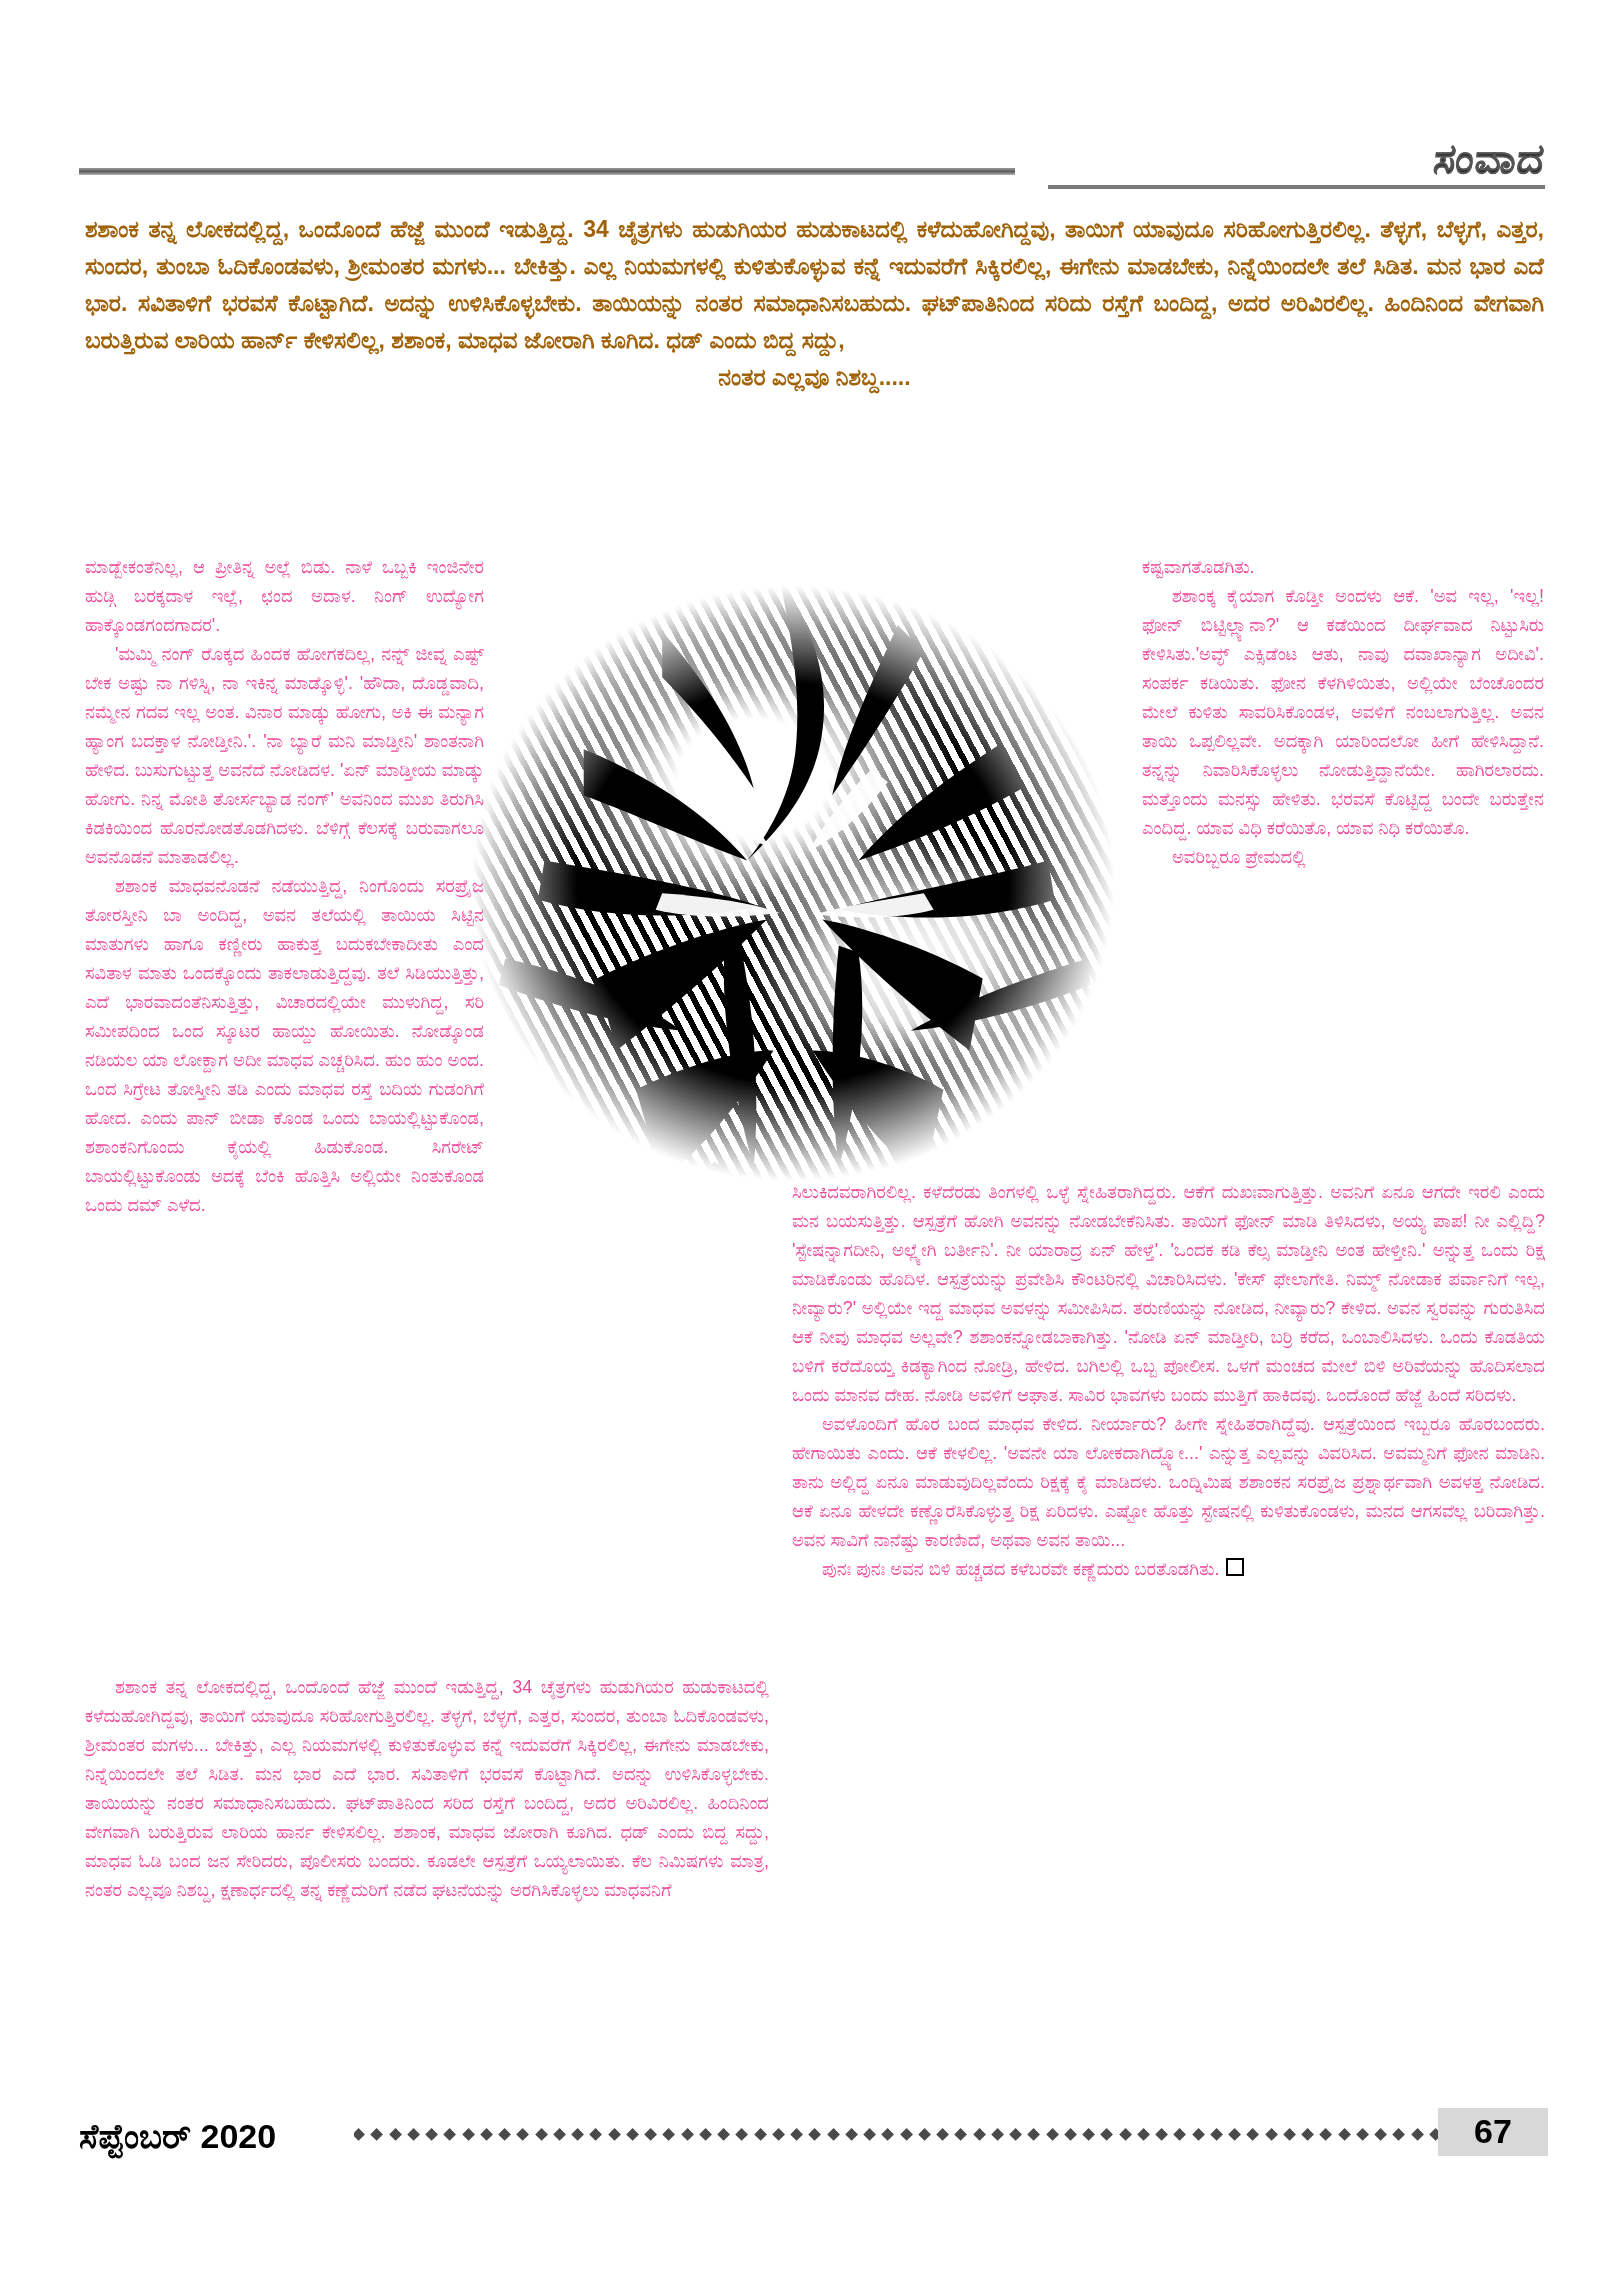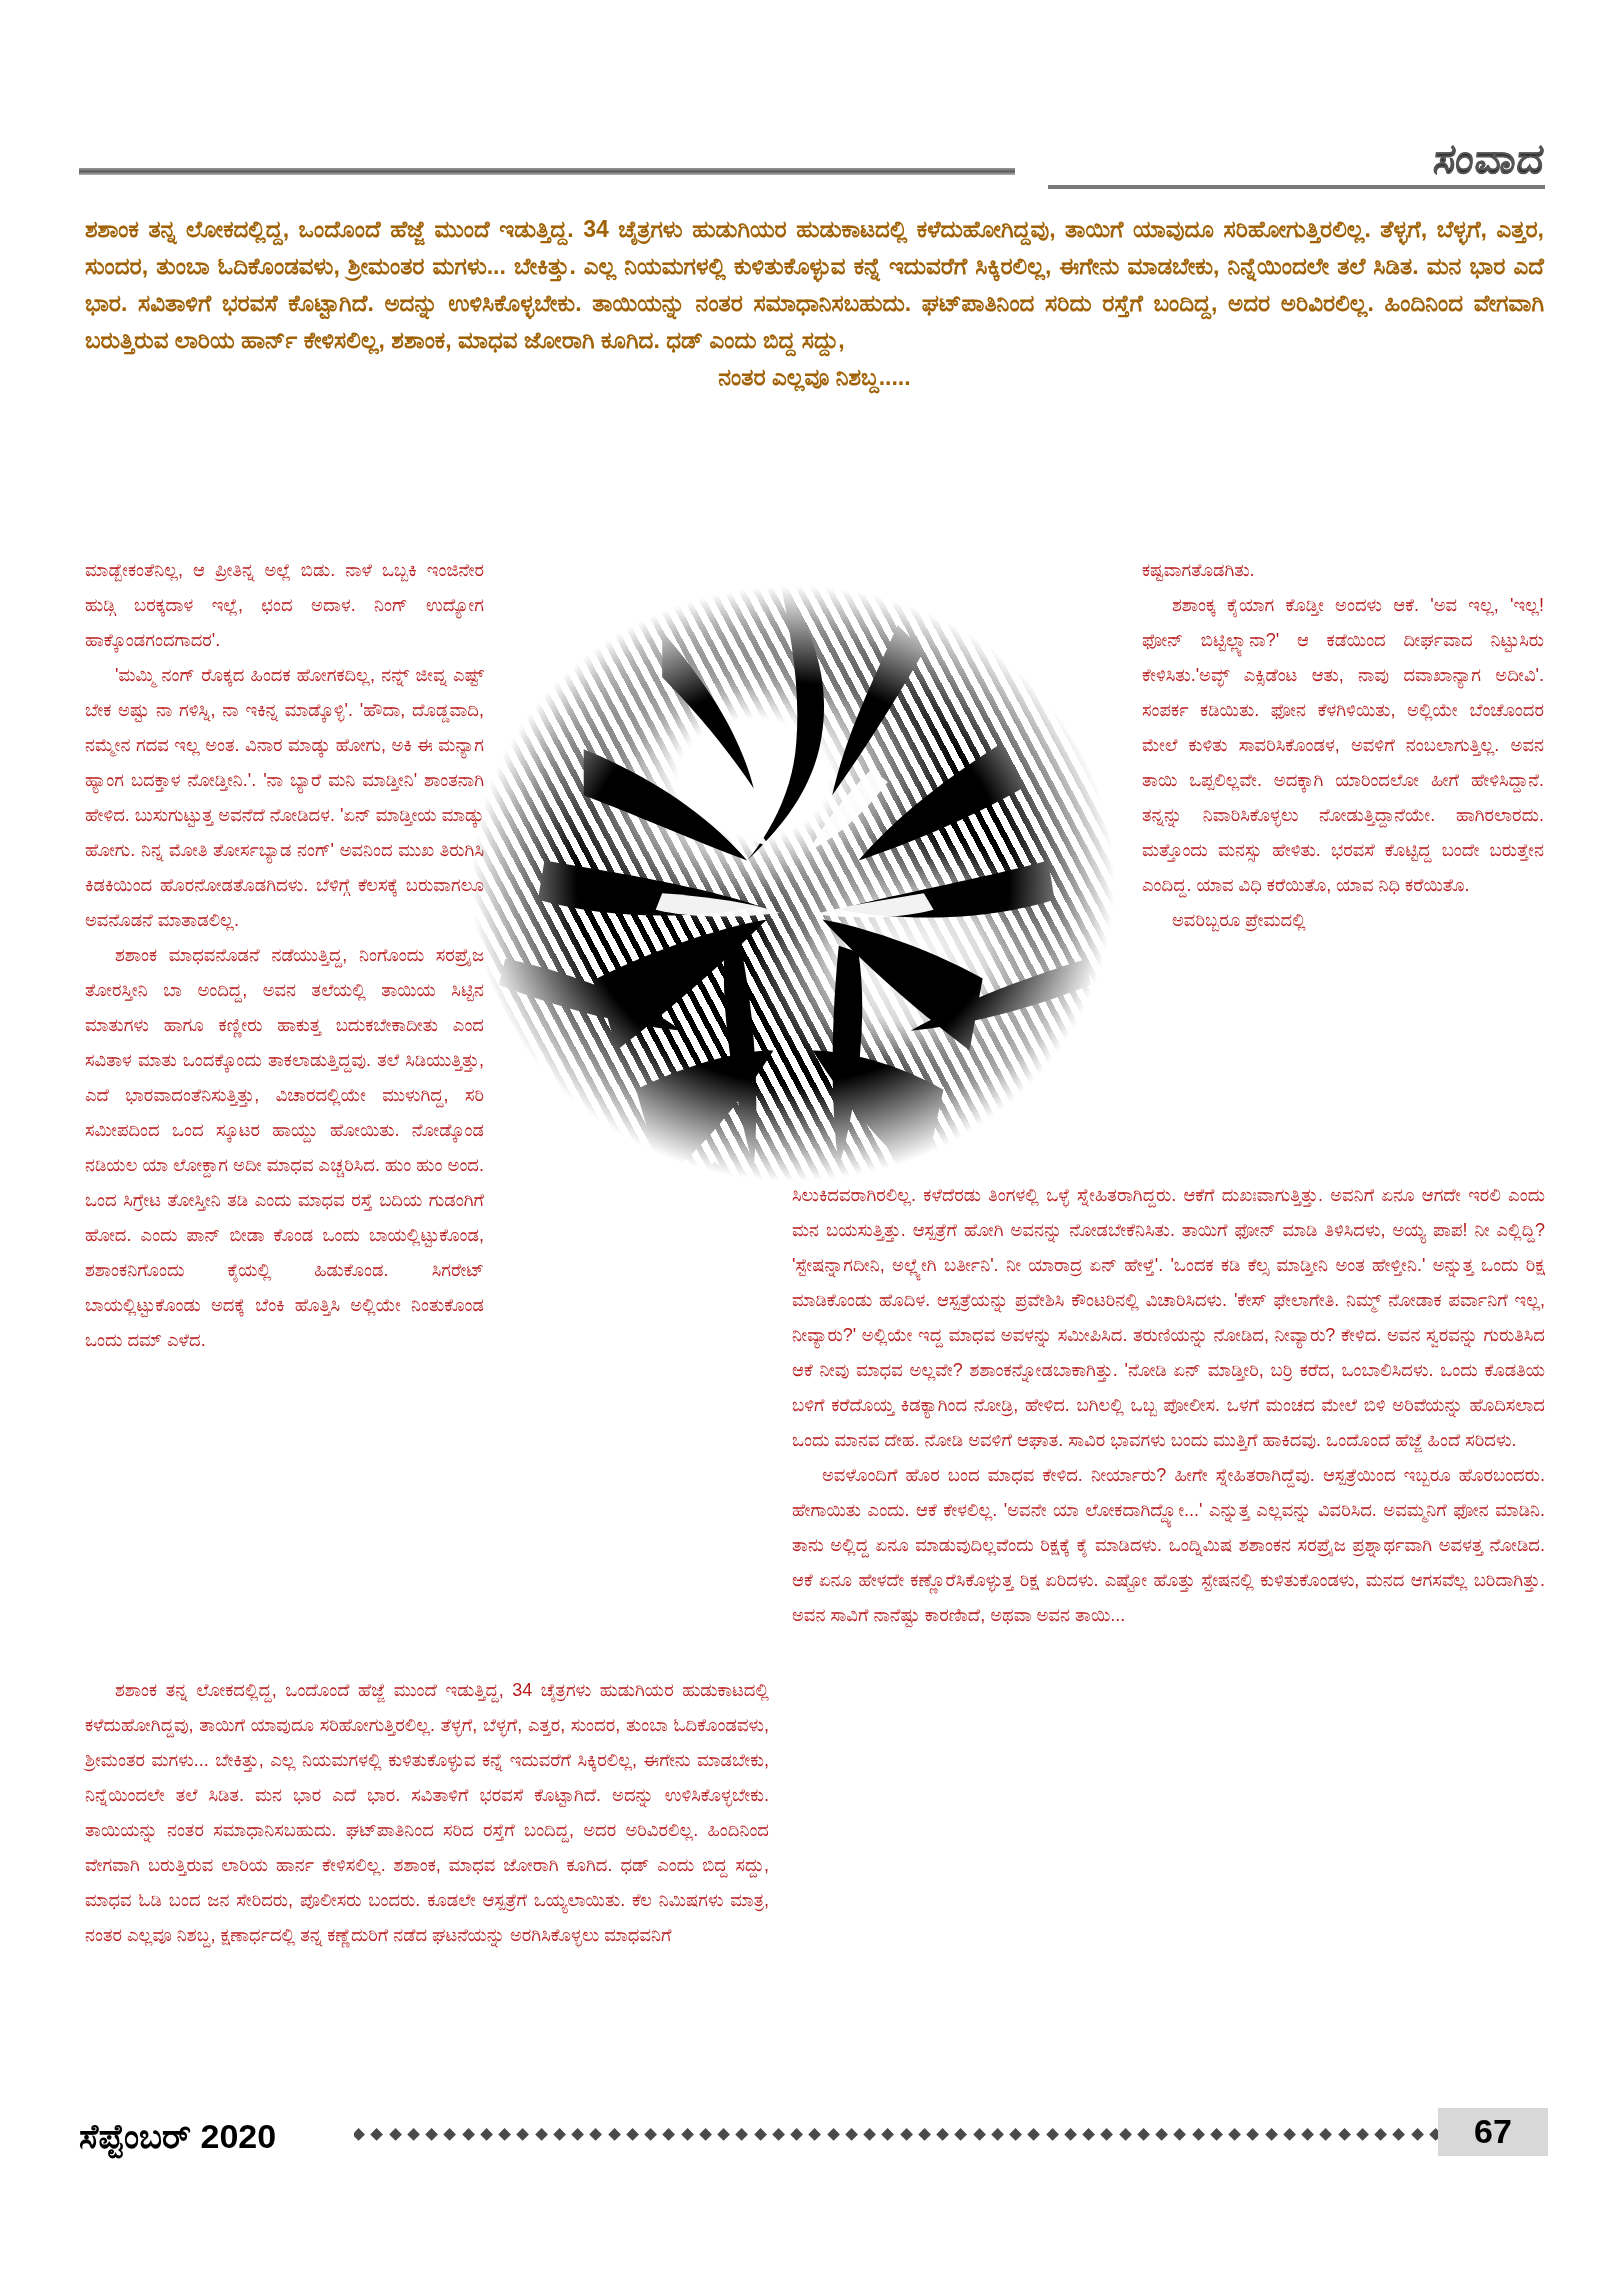--- a/index.html
+++ b/index.html
@@ -81,23 +81,23 @@
   .intro .last-line {
     display: block;
     text-align: center;
     text-indent: 0;
   }
 
   
   .col {
     position: absolute;
     font-size: 18px;
-    line-height: 35px;
+    line-height: 29px;
     text-align: justify;
-    color: #b91c1c;
+    color: #ec4899;
   }
   .col p {
     margin: 0 0 0 0;
     text-indent: 30px;
   }
   .col p.noindent {
     text-indent: 0;
   }
 
   #col-left {
@@ -265,20 +265,23 @@
 
   <div class="col" id="col-right-top">
     <p class="noindent">ಕಷ್ಟವಾಗತೊಡಗಿತು.</p>
     <p>ಶಶಾಂಕ್ಕ ಕೈಯಾಗ ಕೊಡ್ತೀ ಅಂದಳು ಆಕೆ. 'ಅವ ಇಲ್ಲ, 'ಇಲ್ಲ! ಫೋನ್ ಬಿಟ್ಟಿಲ್ಲ್ಯಾನಾ?' ಆ ಕಡೆಯಿಂದ ದೀರ್ಘವಾದ ನಿಟ್ಟುಸಿರು ಕೇಳಿಸಿತು.'ಅವ್ಳ್ ಎಕ್ಸಿಡೆಂಟ ಆತು, ನಾವು ದವಾಖಾನ್ಯಾಗ ಅದೀವಿ'. ಸಂಪರ್ಕ ಕಡಿಯಿತು. ಫೋನ ಕೆಳಗಿಳಿಯಿತು, ಅಲ್ಲಿಯೇ ಬೆಂಚೊಂದರ ಮೇಲೆ ಕುಳಿತು ಸಾವರಿಸಿಕೊಂಡಳ, ಅವಳಿಗೆ ನಂಬಲಾಗುತ್ತಿಲ್ಲ. ಅವನ ತಾಯಿ ಒಪ್ಪಲಿಲ್ಲವೇ. ಅದಕ್ಕಾಗಿ ಯಾರಿಂದಲೋ ಹೀಗೆ ಹೇಳಿಸಿದ್ದಾನೆ. ತನ್ನನ್ನು ನಿವಾರಿಸಿಕೊಳ್ಳಲು ನೋಡುತ್ತಿದ್ದಾನೆಯೇ. ಹಾಗಿರಲಾರದು. ಮತ್ತೊಂದು ಮನಸ್ಸು ಹೇಳಿತು. ಭರವಸೆ ಕೊಟ್ಟಿದ್ದ ಬಂದೇ ಬರುತ್ತೇನ ಎಂದಿದ್ದ. ಯಾವ ವಿಧಿ ಕರೆಯಿತೊ, ಯಾವ ನಿಧಿ ಕರೆಯಿತೊ.</p>
     <p>ಅವರಿಬ್ಬರೂ ಪ್ರೇಮದಲ್ಲಿ</p>
   </div>
 
   <div class="col" id="col-wide-bottom">
     <p class="noindent">ಸಿಲುಕಿದವರಾಗಿರಲಿಲ್ಲ. ಕಳೆದೆರಡು ತಿಂಗಳಲ್ಲಿ ಒಳ್ಳೆ ಸ್ನೇಹಿತರಾಗಿದ್ದರು. ಆಕೆಗೆ ದುಖಃವಾಗುತ್ತಿತ್ತು. ಅವನಿಗೆ ಏನೂ ಆಗದೇ ಇರಲಿ ಎಂದು ಮನ ಬಯಸುತ್ತಿತ್ತು. ಆಸ್ಪತ್ರೆಗೆ ಹೋಗಿ ಅವನನ್ನು ನೋಡಬೇಕೆನಿಸಿತು. ತಾಯಿಗೆ ಫೋನ್ ಮಾಡಿ ತಿಳಿಸಿದಳು, ಅಯ್ಯ ಪಾಪ! ನೀ ಎಲ್ಲಿದ್ದಿ? 'ಸ್ಟೇಷನ್ನಾಗದೀನಿ, ಅಲ್ಲ್ಯೇಗಿ ಬರ್ತೀನಿ'. ನೀ ಯಾರಾದ್ರ ಏನ್ ಹೇಳ್ತೆ'. 'ಒಂದಕ ಕಡಿ ಕೆಲ್ಸ ಮಾಡ್ತೀನಿ ಅಂತ ಹೇಳ್ತೀನಿ.' ಅನ್ನುತ್ತ ಒಂದು ರಿಕ್ಷ ಮಾಡಿಕೊಂಡು ಹೊದಿಳ. ಆಸ್ಪತ್ರೆಯನ್ನು ಪ್ರವೇಶಿಸಿ ಕೌಂಟರಿನಲ್ಲಿ ವಿಚಾರಿಸಿದಳು. 'ಕೇಸ್ ಫೇಲಾಗೇತಿ. ನಿಮ್ಮ್ ನೋಡಾಕ ಪರ್ವಾನಿಗೆ ಇಲ್ಲ, ನೀವ್ಯಾರು?' ಅಲ್ಲಿಯೇ ಇದ್ದ ಮಾಧವ ಅವಳನ್ನು ಸಮೀಪಿಸಿದ. ತರುಣಿಯನ್ನು ನೋಡಿದ, ನೀವ್ಯಾರು? ಕೇಳಿದ. ಅವನ ಸ್ವರವನ್ನು ಗುರುತಿಸಿದ ಆಕೆ ನೀವು ಮಾಧವ ಅಲ್ಲವೇ? ಶಶಾಂಕನ್ನೋಡಬಾಕಾಗಿತ್ತು. 'ನೋಡಿ ಏನ್ ಮಾಡ್ತೀರಿ, ಬರ್ರಿ ಕರೆದ, ಒಂಬಾಲಿಸಿದಳು. ಒಂದು ಕೊಡತಿಯ ಬಳಿಗೆ ಕರೆದೊಯ್ತ ಕಿಡಕ್ಯಾಗಿಂದ ನೋಡ್ರಿ, ಹೇಳಿದ. ಬಗಿಲಲ್ಲಿ ಒಬ್ಬ ಪೋಲೀಸ. ಒಳಗೆ ಮಂಚದ ಮೇಲೆ ಬಿಳಿ ಅರಿವೆಯನ್ನು ಹೊದಿಸಲಾದ ಒಂದು ಮಾನವ ದೇಹ. ನೋಡಿ ಅವಳಿಗೆ ಆಘಾತ. ಸಾವಿರ ಭಾವಗಳು ಬಂದು ಮುತ್ತಿಗೆ ಹಾಕಿದವು. ಒಂದೊಂದೆ ಹೆಜ್ಜೆ ಹಿಂದೆ ಸರಿದಳು.</p>
     <p>ಅವಳೊಂದಿಗೆ ಹೊರ ಬಂದ ಮಾಧವ ಕೇಳಿದ. ನೀರ್ಯಾರು? ಹೀಗೇ ಸ್ನೇಹಿತರಾಗಿದ್ದೆವು. ಆಸ್ಪತ್ರೆಯಿಂದ ಇಬ್ಬರೂ ಹೊರಬಂದರು. ಹೇಗಾಯಿತು ಎಂದು. ಆಕೆ ಕೇಳಲಿಲ್ಲ. 'ಅವನೇ ಯಾ ಲೋಕದಾಗಿದ್ದ್ಯೋ...' ಎನ್ನುತ್ತ ಎಲ್ಲವನ್ನು ವಿವರಿಸಿದ. ಅವಮ್ಮನಿಗೆ ಫೋನ ಮಾಡಿನಿ. ತಾನು ಅಲ್ಲಿದ್ದ ಏನೂ ಮಾಡುವುದಿಲ್ಲವೆಂದು ರಿಕ್ಷಕ್ಕೆ ಕೈ ಮಾಡಿದಳು. ಒಂದ್ನಿಮಿಷ ಶಶಾಂಕನ ಸರಪ್ರೈಜ ಪ್ರಶ್ನಾರ್ಥವಾಗಿ ಅವಳತ್ತ ನೋಡಿದ. ಆಕೆ ಏನೂ ಹೇಳದೇ ಕಣ್ಣೊರೆಸಿಕೊಳ್ಳುತ್ತ ರಿಕ್ಷ ಏರಿದಳು. ಎಷ್ಟೋ ಹೊತ್ತು ಸ್ಟೇಷನಲ್ಲಿ ಕುಳಿತುಕೊಂಡಳು, ಮನದ ಆಗಸವೆಲ್ಲ ಬರಿದಾಗಿತ್ತು. ಅವನ ಸಾವಿಗೆ ನಾನೆಷ್ಟು ಕಾರಣಿಾದೆ, ಅಥವಾ ಅವನ ತಾಯಿ...</p>
+    <p>
+      <span>ಪುನಃ ಪುನಃ ಅವನ ಬಿಳಿ ಹಚ್ಚಡದ ಕಳೆಬರವೇ ಕಣ್ಣೆದುರು ಬರತೊಡಗಿತು.</span><span class="endmark"></span>
+    </p>
   </div>
 
   <div class="col" id="col-left-lower">
     <p>ಶಶಾಂಕ ತನ್ನ ಲೋಕದಲ್ಲಿದ್ದ, ಒಂದೊಂದೆ ಹೆಜ್ಜೆ ಮುಂದೆ ಇಡುತ್ತಿದ್ದ, 34 ಚೈತ್ರಗಳು ಹುಡುಗಿಯರ ಹುಡುಕಾಟದಲ್ಲಿ ಕಳೆದುಹೋಗಿದ್ದವು, ತಾಯಿಗೆ ಯಾವುದೂ ಸರಿಹೋಗುತ್ತಿರಲಿಲ್ಲ. ತೆಳ್ಳಗೆ, ಬೆಳ್ಳಗೆ, ಎತ್ತರ, ಸುಂದರ, ತುಂಬಾ ಓದಿಕೊಂಡವಳು, ಶ್ರೀಮಂತರ ಮಗಳು... ಬೇಕಿತ್ತು, ಎಲ್ಲ ನಿಯಮಗಳಲ್ಲಿ ಕುಳಿತುಕೊಳ್ಳುವ ಕನ್ನೆ ಇದುವರೆಗೆ ಸಿಕ್ಕಿರಲಿಲ್ಲ, ಈಗೇನು ಮಾಡಬೇಕು, ನಿನ್ನೆಯಿಂದಲೇ ತಲೆ ಸಿಡಿತ. ಮನ ಭಾರ ಎದೆ ಭಾರ. ಸವಿತಾಳಿಗೆ ಭರವಸೆ ಕೊಟ್ಟಾಗಿದೆ. ಅದನ್ನು ಉಳಿಸಿಕೊಳ್ಳಬೇಕು. ತಾಯಿಯನ್ನು ನಂತರ ಸಮಾಧಾನಿಸಬಹುದು. ಘಟ್‌ಪಾತಿನಿಂದ ಸರಿದ ರಸ್ತೆಗೆ ಬಂದಿದ್ದ, ಅದರ ಅರಿವಿರಲಿಲ್ಲ. ಹಿಂದಿನಿಂದ ವೇಗವಾಗಿ ಬರುತ್ತಿರುವ ಲಾರಿಯ ಹಾರ್ನ ಕೇಳಿಸಲಿಲ್ಲ. ಶಶಾಂಕ, ಮಾಧವ ಜೋರಾಗಿ ಕೂಗಿದ. ಧಡ್ ಎಂದು ಬಿದ್ದ ಸದ್ದು, ಮಾಧವ ಓಡಿ ಬಂದ ಜನ ಸೇರಿದರು, ಪೊಲೀಸರು ಬಂದರು. ಕೂಡಲೇ ಆಸ್ಪತ್ರೆಗೆ ಒಯ್ಯಲಾಯಿತು. ಕೆಲ ನಿಮಿಷಗಳು ಮಾತ್ರ, ನಂತರ ಎಲ್ಲವೂ ನಿಶಬ್ದ, ಕ್ಷಣಾರ್ಧದಲ್ಲಿ ತನ್ನ ಕಣ್ಣೆದುರಿಗೆ ನಡೆದ ಘಟನೆಯನ್ನು ಅರಗಿಸಿಕೊಳ್ಳಲು ಮಾಧವನಿಗೆ</p>
   </div>
 
   <div class="footer">
     <div class="date">ಸೆಪ್ಟೆಂಬರ್ 2020</div>
     <div class="dots">
       <i></i>

